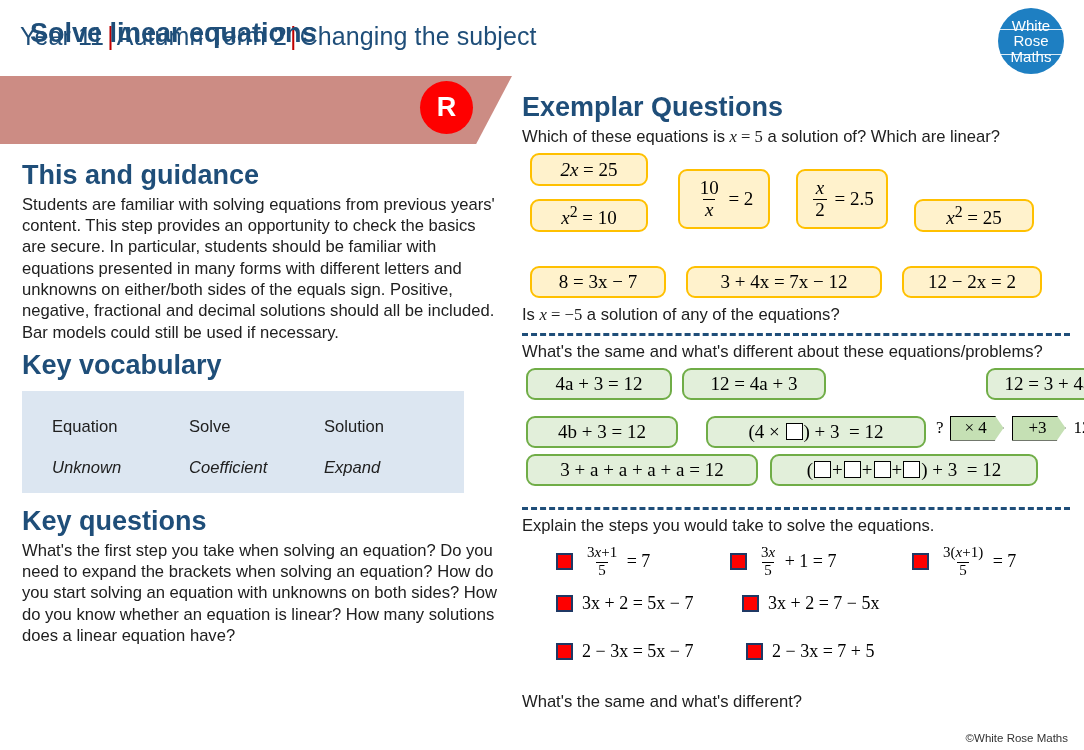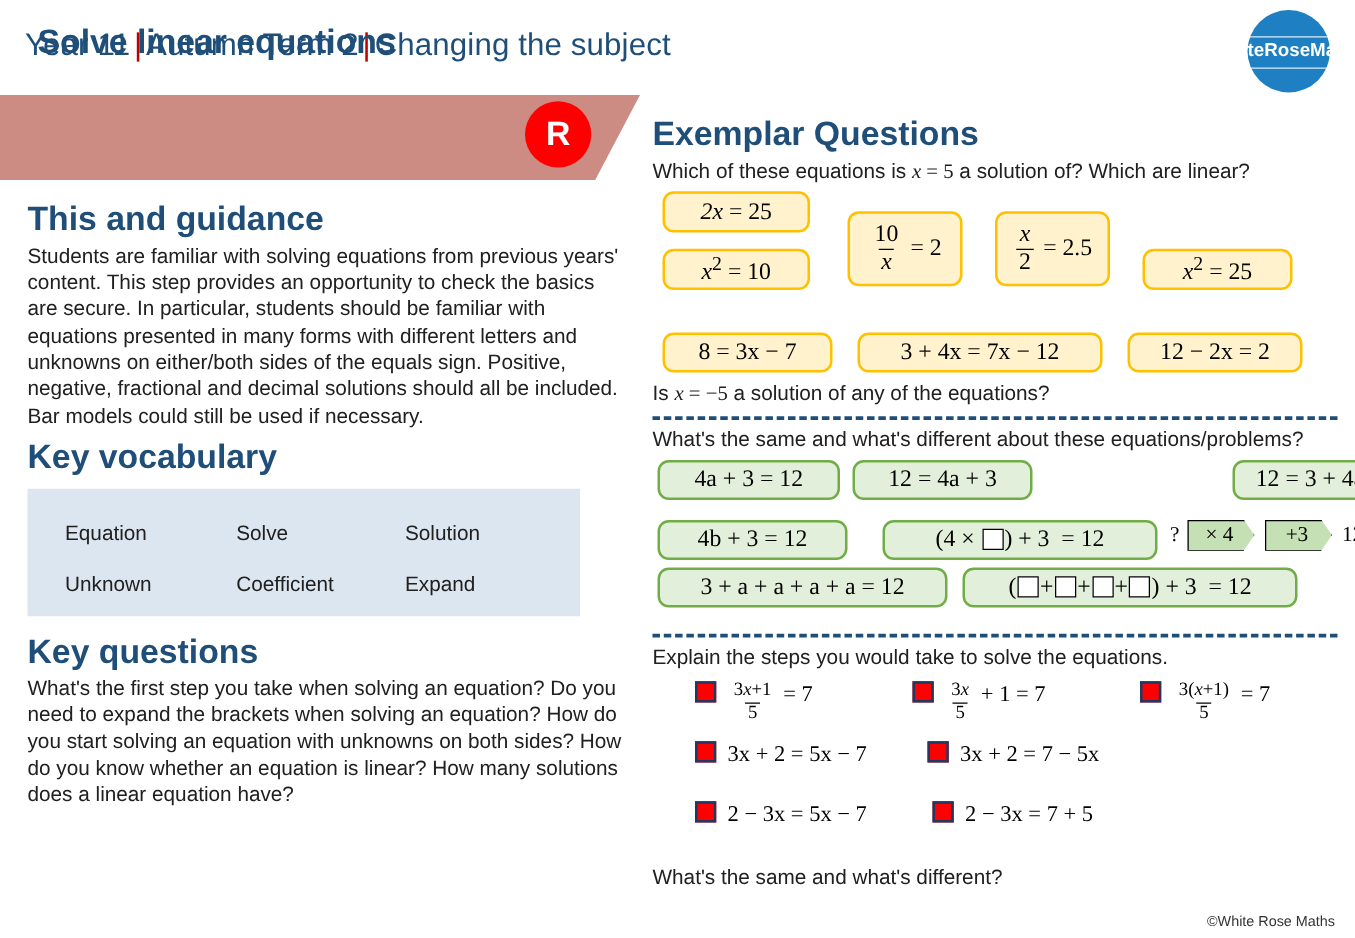--- a/index.html
+++ b/index.html
@@ -39,25 +39,25 @@
   .logo {
     position: absolute;
     right: 20px;
     top: 8px;
     width: 66px;
     height: 66px;
     border-radius: 50%;
     background: #1e7fc2;
     color: #ffffff;
     display: flex;
-    flex-direction: row;
+    flex-direction: column;
     align-items: center;
     justify-content: center;
     line-height: 1.02;
-    font-weight: bold;
+    font-weight: normal;
     font-size: 15px;
   }
   .logo .l2 { position: relative; }
   .logo .midline {
     position: absolute;
     left: 2px; right: 2px;
     top: 21px;
     height: 1px;
     background: rgba(255,255,255,0.85);
   }
@@ -133,21 +133,21 @@
     height: 102px;
     position: relative;
   }
   .vocab-row {
     display: flex;
     position: absolute;
     left: 30px;
     width: 410px;
   }
   .vocab-row.r1 { top: 26px; }
-  .vocab-row.r2 { top: 67px; }
+  .vocab-row.r2 { top: 67px; font-style: italic; }
   .vocab-cell {
     font-size: 16.6px;
     color: #202020;
   }
   .vocab-cell.c1 { width: 137px; }
   .vocab-cell.c2 { width: 135px; }
 
   .kq-wrap { margin-top: 13px; }
 
   
@@ -296,21 +296,21 @@
     width: 13px;
     height: 13px;
     background: #fe0000;
     border: 2.5px solid #1f3864;
     vertical-align: 1px;
     margin-right: 9px;
   }
   .eqitem {
     position: absolute;
     display: flex;
-    align-items: flex-start;
+    align-items: center;
     font-family: "Liberation Serif", serif;
     font-size: 18px;
     color: #000;
     white-space: nowrap;
     padding-left: 30px;
   }
 
   .footer {
     position: absolute;
     right: 16px;

